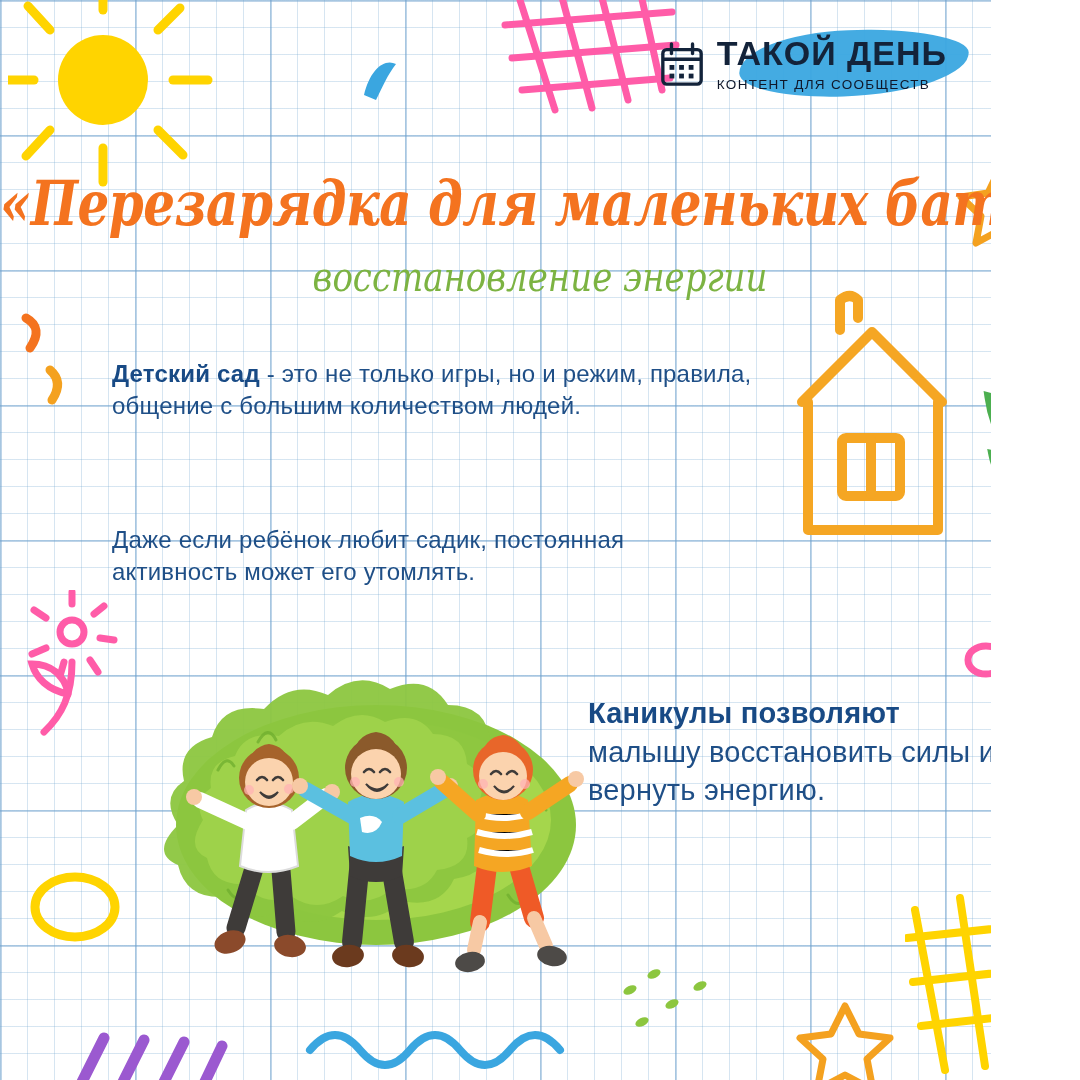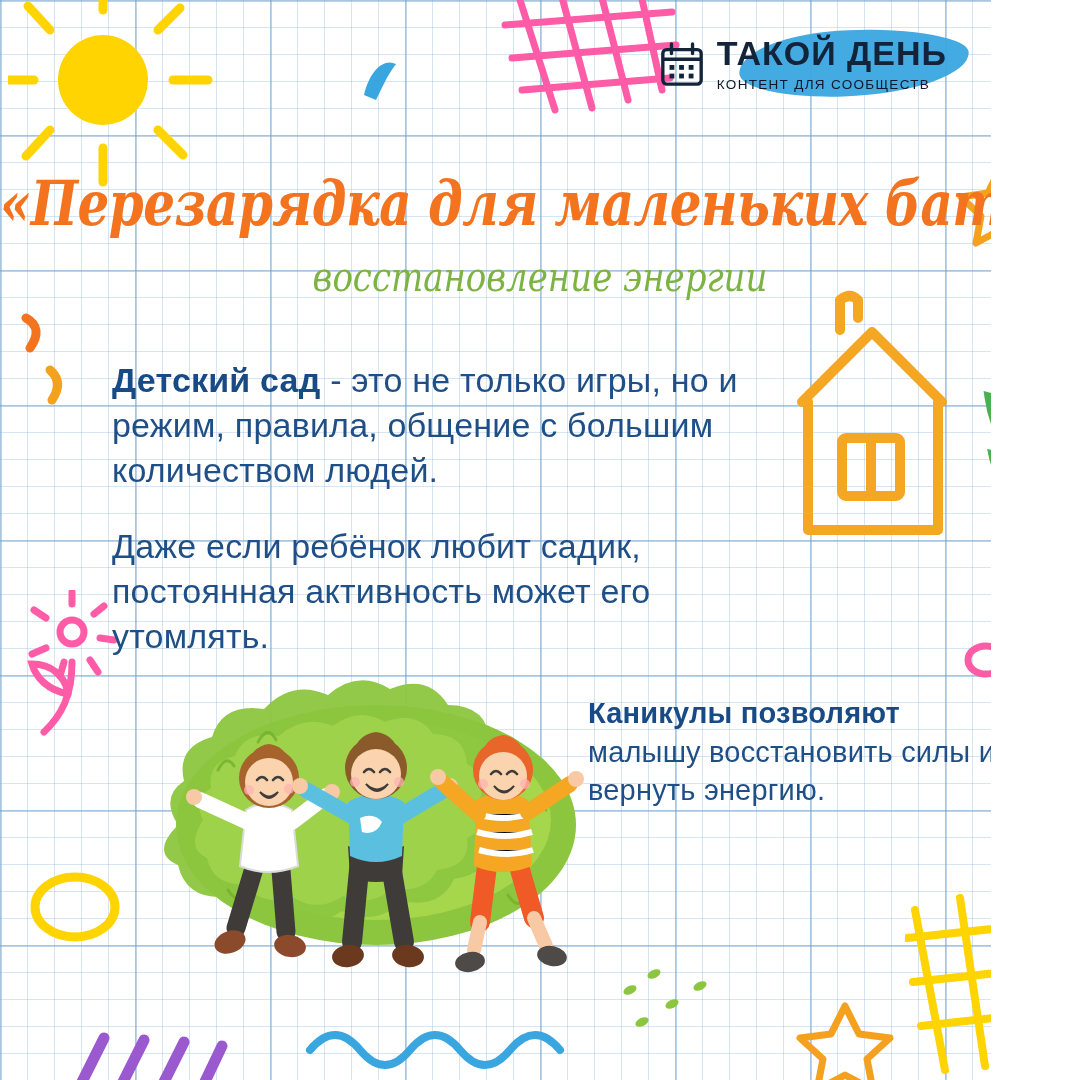--- a/index.html
+++ b/index.html
@@ -107,21 +107,21 @@
     font-size: 34px;
     color: #7cb342;
     transform: scaleY(1.18);
     transform-origin: center top;
   }
 
   
   .para {
     position: absolute;
     color: #1f4f87;
-    font-size: 34px;
+    font-size: 24px;
     line-height: 1.33;
     letter-spacing: 0.2px;
   }
   .para .accent { font-weight: bold; color: #184a85; }
   .para-1 { top: 358px; left: 112px; width: 710px; }
   .para-2 { top: 524px; left: 112px; width: 640px; }
   .para-3 {
     top: 694px;
     left: 588px;
     width: 470px;

